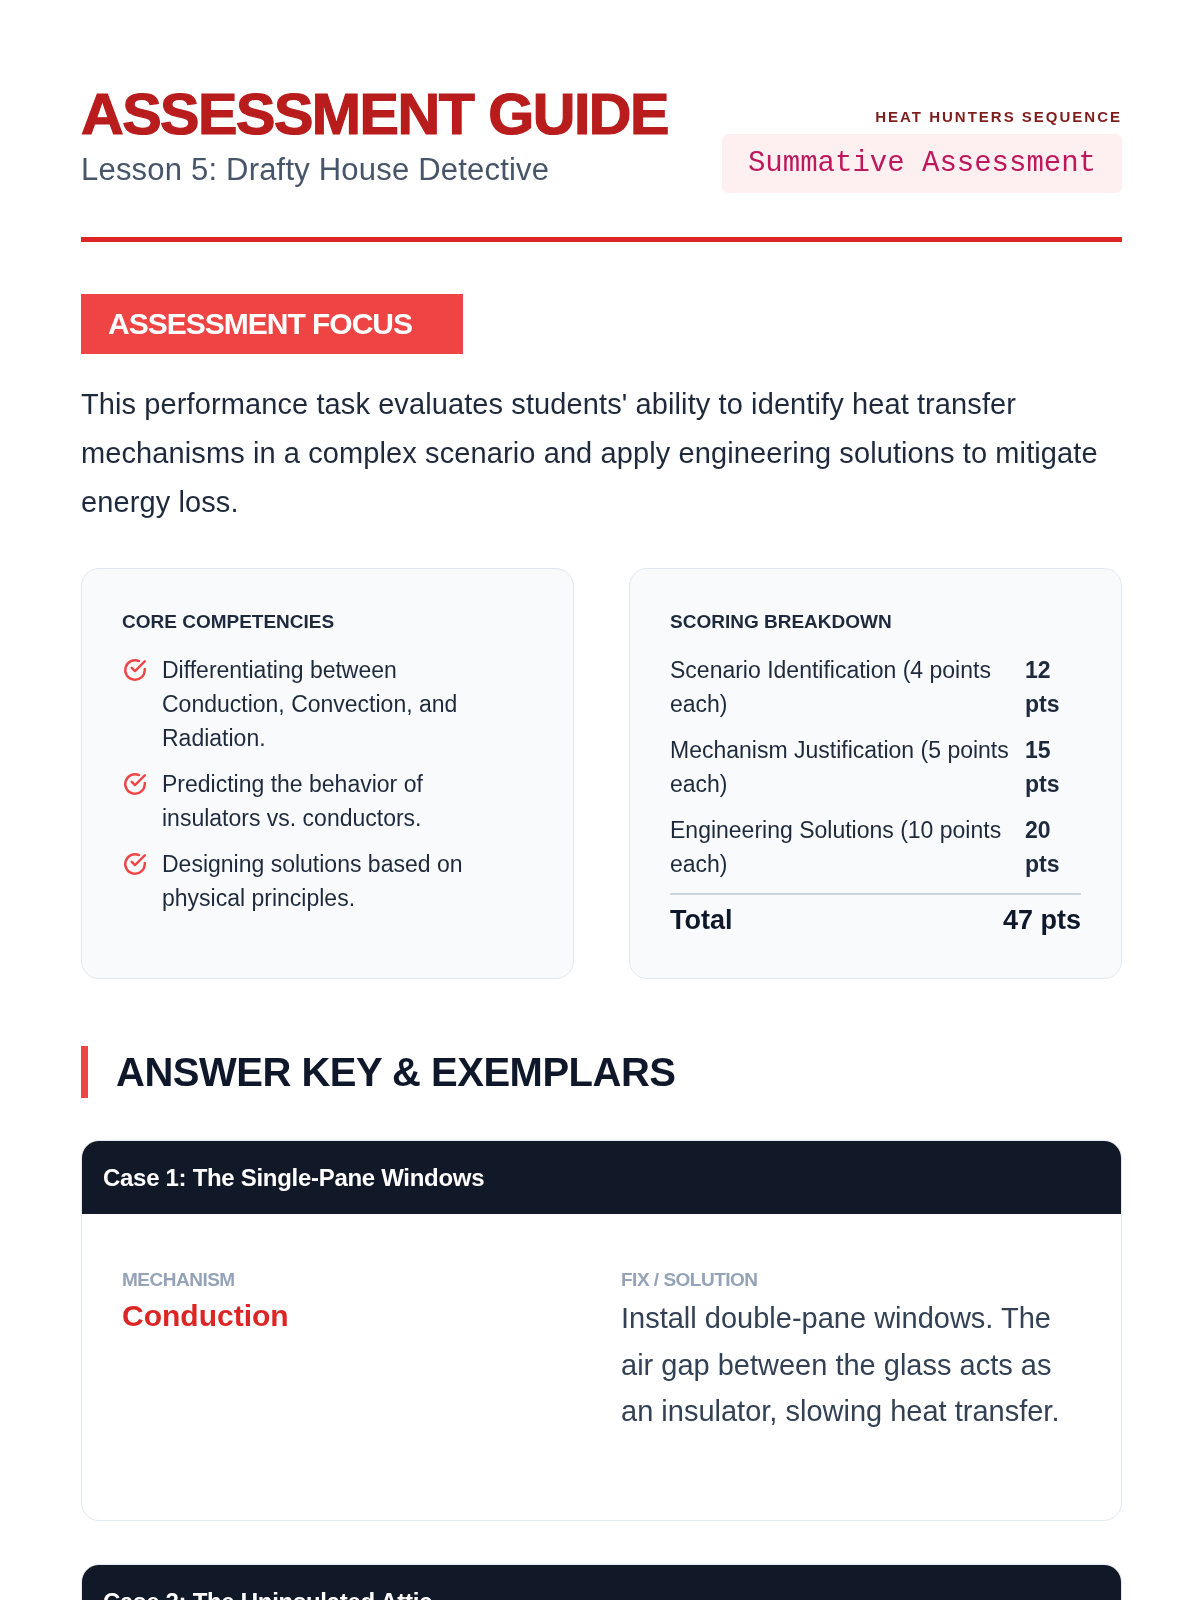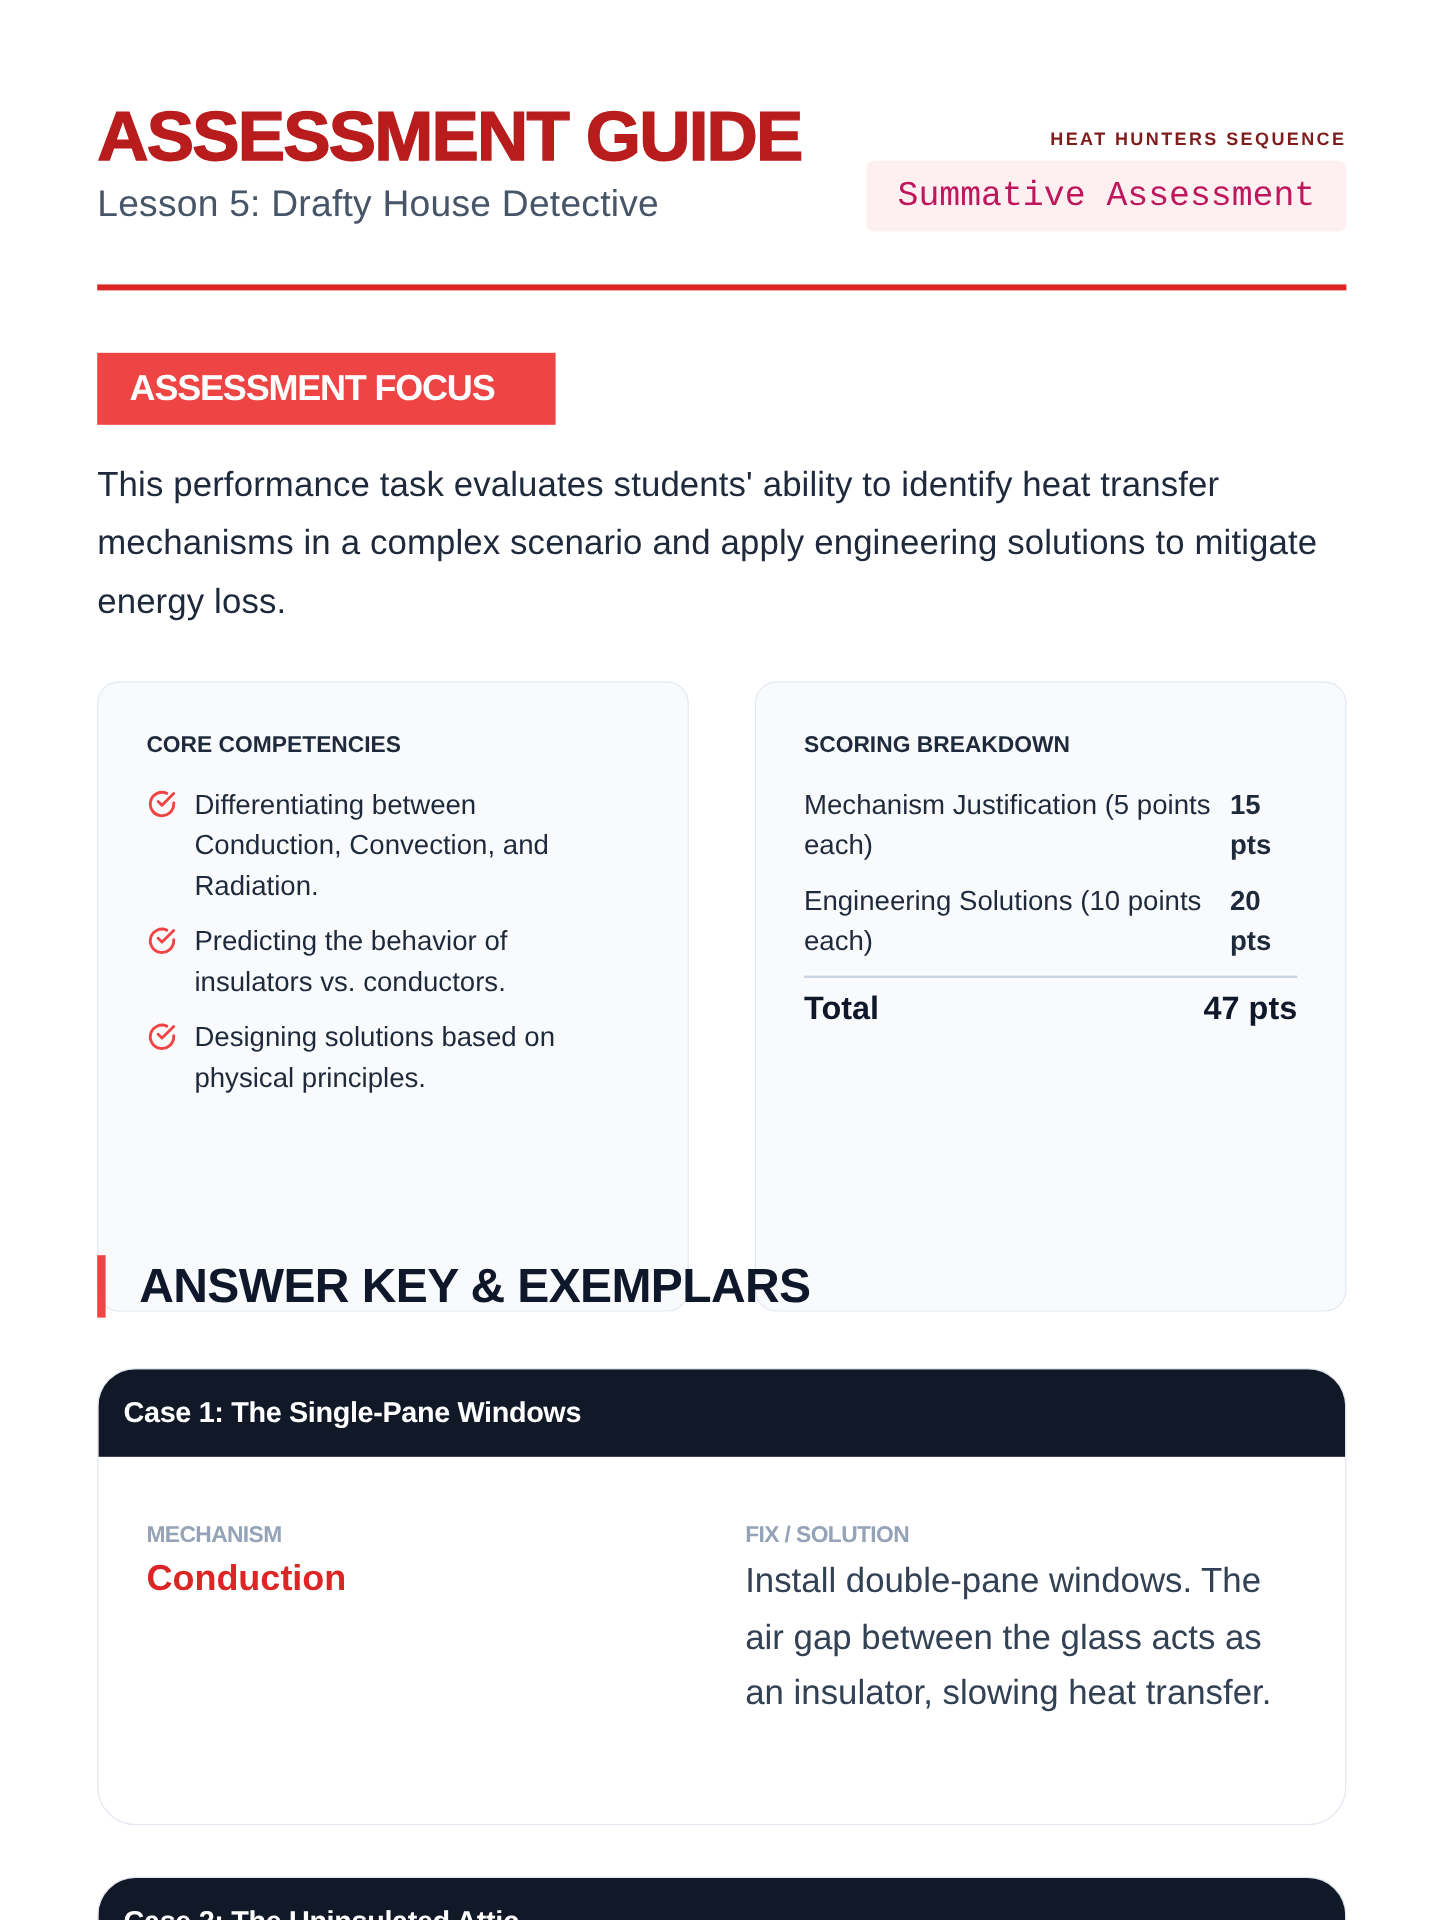--- a/index.html
+++ b/index.html
@@ -39,21 +39,21 @@
       background: #ef4444; color: #ffffff; font-weight: 700;
       font-size: 30px; letter-spacing: -1px; line-height: 60px; padding-left: 27px;
     }
     .focus-text {
       position: absolute; left: 0; top: 380px; width: 1041px;
       font-size: 29px; line-height: 49px; color: #1e293b; letter-spacing: 0.1px;
     }
 
     
     .card {
-      position: absolute; top: 568px; width: 493px; height: 525px;
+      position: absolute; top: 568px; width: 493px; height: 411px;
       background: #f8fafc; border: 1.5px solid #e2e8f0; border-radius: 18px;
       padding: 40px 40px;
     }
     .card.left { left: 0; }
     .card.right { left: 548px; }
     .card-title {
       font-size: 19px; font-weight: 700; color: #1e293b; letter-spacing: 0;
       line-height: 22px; margin-bottom: 20px; margin-top: 2px;
     }
     .comp-item { display: flex; align-items: flex-start; margin-bottom: 12px; }
@@ -70,21 +70,21 @@
     
     .section-head {
       position: absolute; left: 0; top: 1046px; height: 52px;
       border-left: 7px solid #ef4444; padding-left: 28px;
       font-size: 40px; font-weight: 700; color: #0f172a; line-height: 52px; letter-spacing: -0.5px;
     }
 
     
     .case {
       position: absolute; left: 0; width: 1041px;
-      border: 1.5px solid #e2e8f0; border-radius: 32px; overflow: hidden; background: #fff;
+      border: 1.5px solid #e2e8f0; border-radius: 18px; overflow: hidden; background: #fff;
     }
     .case-1 { top: 1140px; height: 381px; }
     .case-2 { top: 1564px; height: 120px; }
     .case-header {
       background: #111827; height: 73px; color: #fff;
       font-size: 24px; font-weight: 700; line-height: 73px; padding-left: 21px; letter-spacing: -0.3px;
     }
     .case-body { position: relative; padding: 0; height: 308px; }
     .col-label {
       position: absolute; top: 55px; font-size: 19px; font-weight: 700; color: #94a3b8; letter-spacing: -0.5px;
@@ -133,20 +133,24 @@
           <path d="M21 11.1V12a9 9 0 1 1-5.3-8.2"></path>
           <path d="M21 4 12 13l-3-3"></path>
         </svg>
       <span class="comp-text">Designing solutions based on physical principles.</span>
     </div>
   </section>
 
   <section class="card right">
     <div class="card-title">SCORING BREAKDOWN</div>
     <div class="score-row">
+      <span class="score-label">Scenario Identification (4 points each)</span>
+      <span class="score-value">12 pts</span>
+    </div>
+    <div class="score-row">
       <span class="score-label">Mechanism Justification (5 points each)</span>
       <span class="score-value">15 pts</span>
     </div>
     <div class="score-row">
       <span class="score-label">Engineering Solutions (10 points each)</span>
       <span class="score-value">20 pts</span>
     </div>
     <div class="score-divider"></div>
     <div class="score-total">
       <span class="t-label">Total</span>

